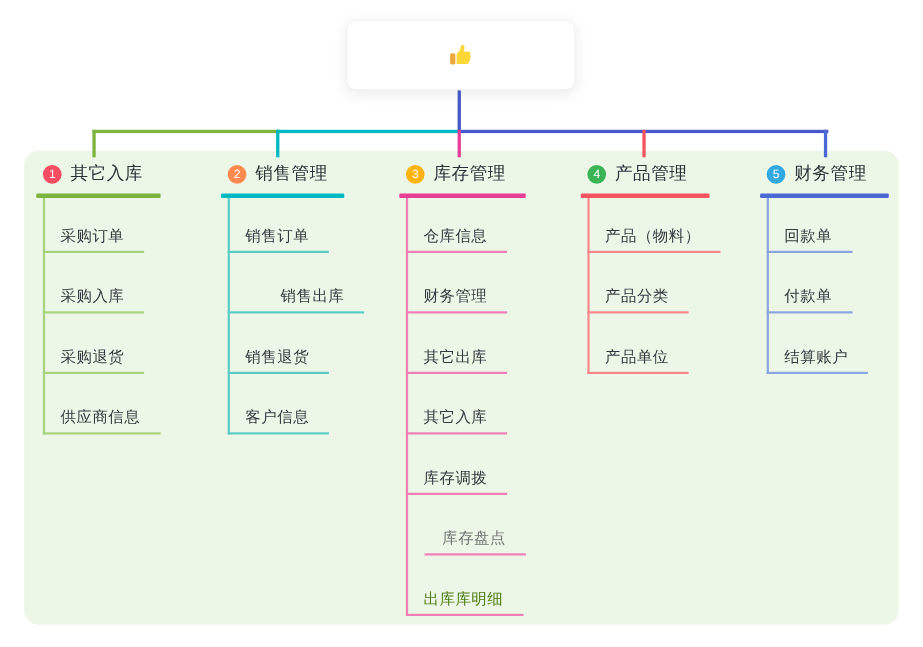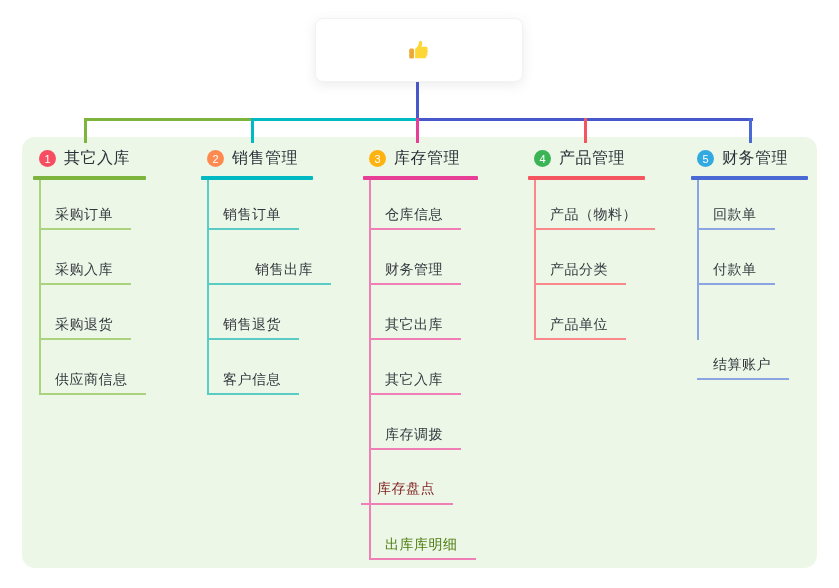--- a/index.html
+++ b/index.html
@@ -88,34 +88,34 @@
         <div class="branch-badge" style="background: rgb(255, 179, 17);">3</div>
         <div class="branch-title-label" style="color: rgb(44, 49, 56);">库存管理</div>
       </div>
       <div class="branch-underline" style="left: 363px; top: 176px; width: 115px; height: 4px; background: rgb(231, 63, 150); position: absolute;"></div>
       <div class="child-vline" style="left: 369px; top: 180px; width: 2px; height: 380px; background: rgb(239, 127, 182); position: absolute;"></div>
       <div class="child-item" style="left: 369px; top: 204px; position: absolute; border-bottom-color: rgb(239, 127, 182); color: rgb(52, 56, 62);">仓库信息</div>
       <div class="child-item" style="left: 369px; top: 259px; position: absolute; border-bottom-color: rgb(239, 127, 182); color: rgb(52, 56, 62);">财务管理</div>
       <div class="child-item" style="left: 369px; top: 314px; position: absolute; border-bottom-color: rgb(239, 127, 182); color: rgb(52, 56, 62);">其它出库</div>
       <div class="child-item" style="left: 369px; top: 369px; position: absolute; border-bottom-color: rgb(239, 127, 182); color: rgb(52, 56, 62);">其它入库</div>
       <div class="child-item" style="left: 369px; top: 424px; position: absolute; border-bottom-color: rgb(239, 127, 182); color: rgb(52, 56, 62);">库存调拨</div>
-      <div class="child-item" style="left: 361px; top: 479px; position: absolute; border-bottom-color: rgb(239, 127, 182); color: #7f1d1d; font-family: Liberation Mono, monospace;">库存盘点</div>
+      <div class="child-item" style="left: 386px; top: 479px; position: absolute; border-bottom-color: rgb(239, 127, 182); color: #737373;">库存盘点</div>
       <div class="child-item" style="left: 369px; top: 534px; position: absolute; border-bottom-color: rgb(239, 127, 182); color: #4d7c0f;">出库库明细</div>
       <div class="branch-title" style="left: 534px; top: 148px; position: absolute;">
         <div class="branch-badge" style="background: rgb(59, 180, 86);">4</div>
         <div class="branch-title-label" style="color: rgb(44, 49, 56);">产品管理</div>
       </div>
       <div class="branch-underline" style="left: 528px; top: 176px; width: 117px; height: 4px; background: rgb(244, 85, 94); position: absolute;"></div>
       <div class="child-vline" style="left: 534px; top: 180px; width: 2px; height: 160px; background: rgb(248, 136, 140); position: absolute;"></div>
       <div class="child-item" style="left: 534px; top: 204px; position: absolute; border-bottom-color: rgb(248, 136, 140); color: rgb(52, 56, 62);">产品（物料）</div>
       <div class="child-item" style="left: 534px; top: 259px; position: absolute; border-bottom-color: rgb(248, 136, 140); color: rgb(52, 56, 62);">产品分类</div>
       <div class="child-item" style="left: 534px; top: 314px; position: absolute; border-bottom-color: rgb(248, 136, 140); color: rgb(52, 56, 62);">产品单位</div>
       <div class="branch-title" style="left: 697px; top: 148px; position: absolute;">
         <div class="branch-badge" style="background: rgb(51, 169, 226);">5</div>
         <div class="branch-title-label" style="color: rgb(44, 49, 56);">财务管理</div>
       </div>
       <div class="branch-underline" style="left: 691px; top: 176px; width: 117px; height: 4px; background: rgb(75, 105, 212); position: absolute;"></div>
       <div class="child-vline" style="left: 697px; top: 180px; width: 2px; height: 160px; background: rgb(139, 164, 226); position: absolute;"></div>
       <div class="child-item" style="left: 697px; top: 204px; position: absolute; border-bottom-color: rgb(139, 164, 226); color: rgb(52, 56, 62);">回款单</div>
       <div class="child-item" style="left: 697px; top: 259px; position: absolute; border-bottom-color: rgb(139, 164, 226); color: rgb(52, 56, 62); text-align: center;">付款单</div>
-      <div class="child-item" style="left: 697px; top: 314px; position: absolute; border-bottom-color: rgb(139, 164, 226); color: rgb(52, 56, 62); margin-top: 40px;">结算账户</div>
+      <div class="child-item" style="left: 697px; top: 314px; position: absolute; border-bottom-color: rgb(139, 164, 226); color: rgb(52, 56, 62);">结算账户</div>
     </div>
 </div>
 
 </body></html>

